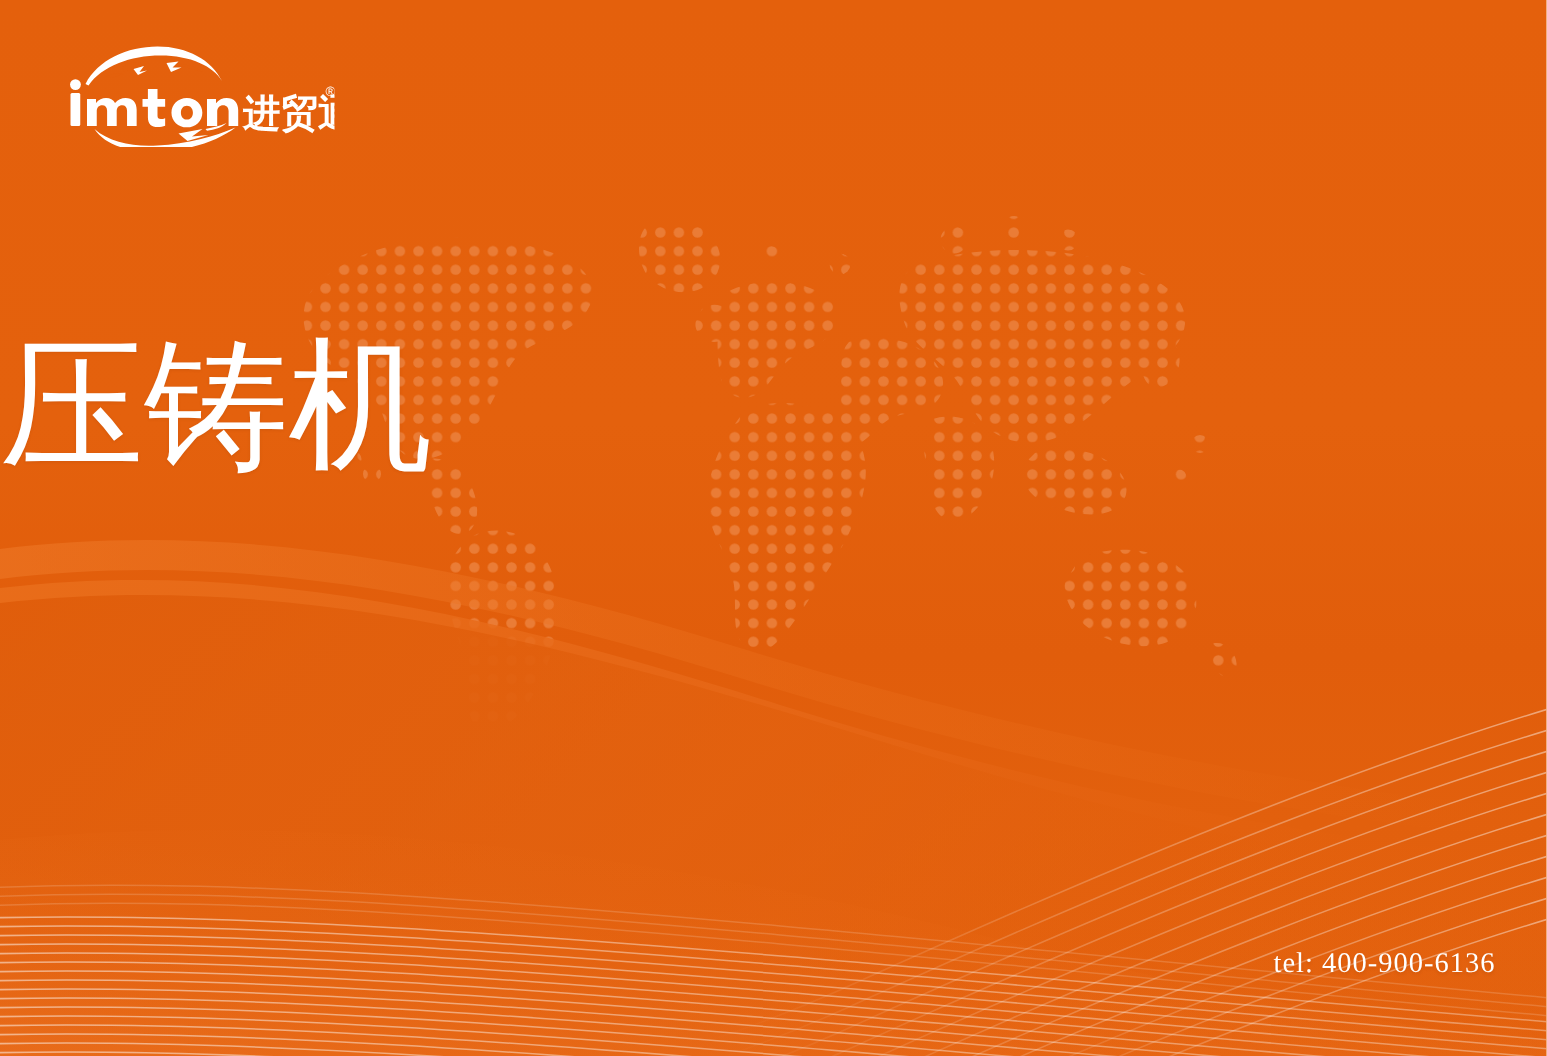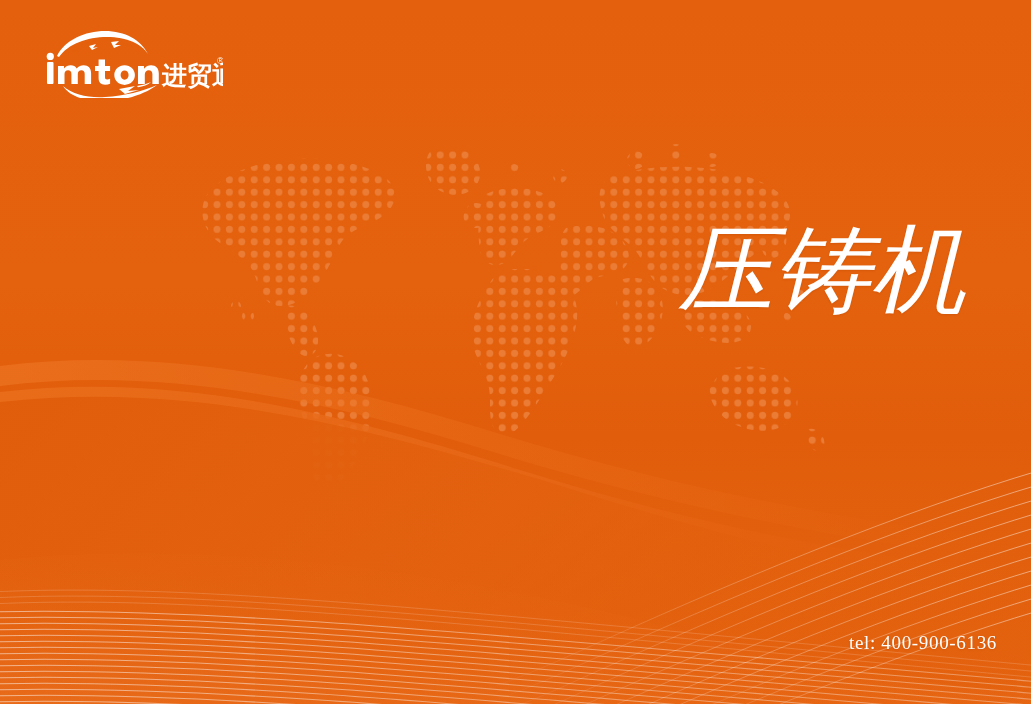--- a/index.html
+++ b/index.html
@@ -56,28 +56,27 @@
     width: 182px;
     height: 70px;
   }
 
   
   #headline {
     position: absolute;
     left: 0;
     top: 222px;
     width: 966px;
-    text-align: right;
+    text-align: left;
     color: #ffffff;
     font-family: "DejaVu Sans", "Liberation Sans", sans-serif;
     font-weight: 400;
     line-height: 1.0;
     letter-spacing: 0.01em;
     text-shadow: 0 1px 2px rgba(140, 55, 5, 0.18);
-    font-style: italic;
   }
   #headline-line1 {
     display: block;
     font-size: 96px;
     height: 112px;
   }
   #headline-line2 {
     display: block;
     font-size: 104px;
     margin-top: 12px;

